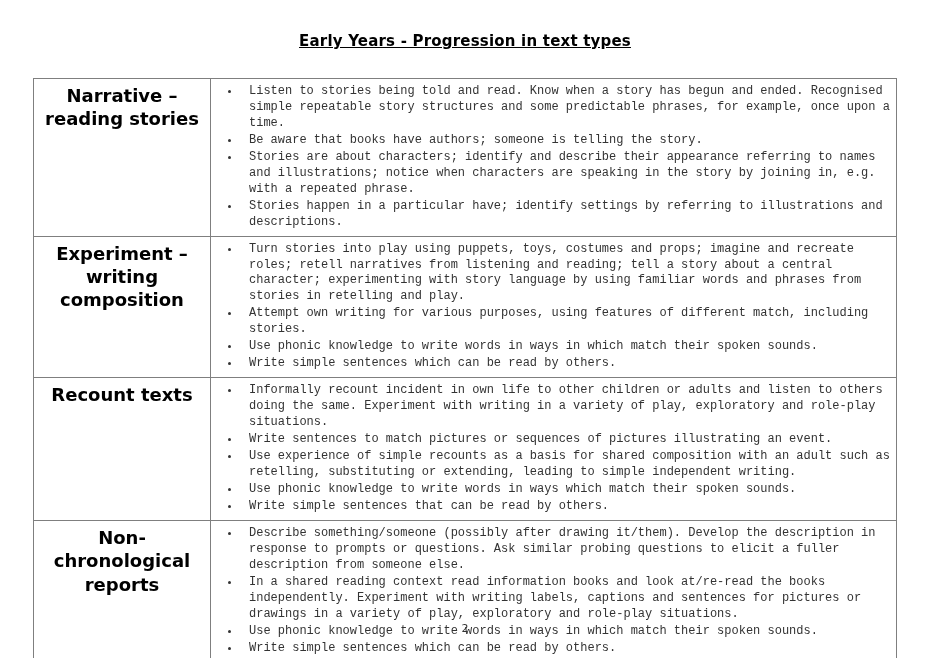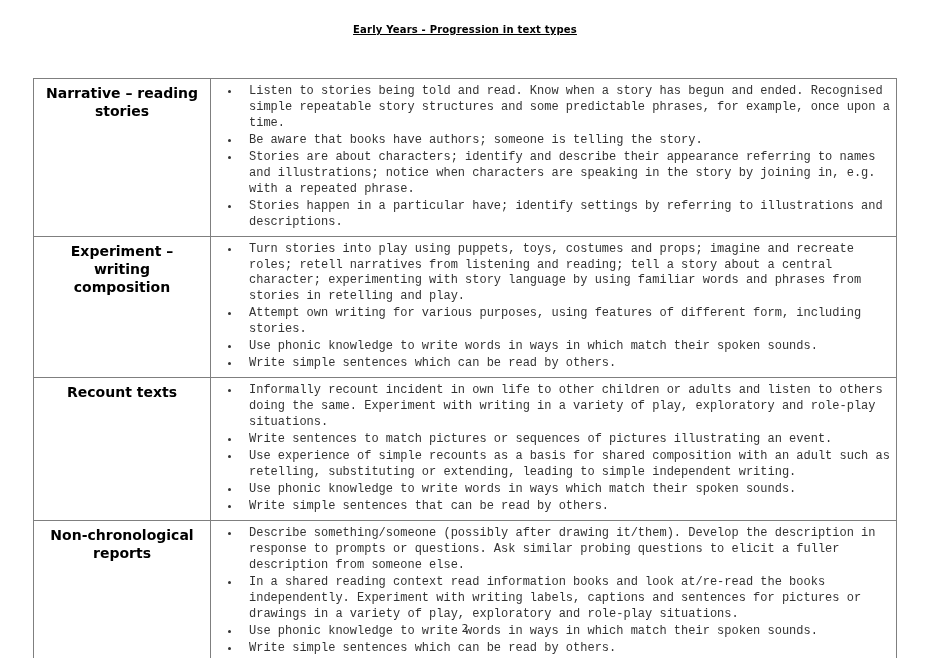--- a/index.html
+++ b/index.html
@@ -8,23 +8,23 @@
     padding: 0;
     background: #ffffff;
     width: 930px;
     height: 658px;
     font-family: "DejaVu Sans", "Liberation Sans", sans-serif;
     color: #333333;
     position: relative;
     overflow: hidden;
   }
   .doc-title {
-    margin-top: 24px;
+    margin-top: 32px;
     text-align: center;
-    font-size: 10px;
+    font-size: 15px;
     font-weight: bold;
     color: #000000;
     text-decoration: underline;
     letter-spacing: 0.2px;
   }
   table.progression {
     position: absolute;
     left: 33px;
     top: 78px;
     width: 864px;
@@ -33,21 +33,21 @@
   }
   table.progression td {
     border: 1px solid #7f7f7f;
     vertical-align: top;
   }
   td.row-label {
     width: 177px;
     text-align: center;
     font-weight: bold;
     color: #000000;
-    font-size: 14px;
+    font-size: 18px;
     padding: 5px 10px;
     line-height: 1.3;
   }
   td.row-content {
     padding: 3px 6px 3px 0;
   }
   td.row-content ul {
     margin: 2px 0 2px 30px;
     padding: 0;
     list-style: disc outside;
@@ -86,21 +86,21 @@
           <li>Stories are about characters; identify and describe their appearance referring to names and illustrations; notice when characters are speaking in the story by joining in, e.g. with a repeated phrase.</li>
           <li>Stories happen in a particular have; identify settings by referring to illustrations and descriptions.</li>
         </ul>
       </td>
     </tr>
     <tr style="height:98px;">
       <td class="row-label">Experiment – writing composition</td>
       <td class="row-content">
         <ul>
           <li>Turn stories into play using puppets, toys, costumes and props; imagine and recreate roles; retell narratives from listening and reading; tell a story about a central character; experimenting with story language by using familiar words and phrases from stories in retelling and play.</li>
-          <li>Attempt own writing for various purposes, using features of different form, including stories.</li>
+          <li>Attempt own writing for various purposes, using features of different match, including stories.</li>
           <li>Use phonic knowledge to write words in ways in which match their spoken sounds.</li>
           <li>Write simple sentences which can be read by others.</li>
         </ul>
       </td>
     </tr>
     <tr style="height:127px;">
       <td class="row-label">Recount texts</td>
       <td class="row-content">
         <ul>
           <li>Informally recount incident in own life to other children or adults and listen to others doing the same. Experiment with writing in a variety of play, exploratory and role-play situations.</li>

